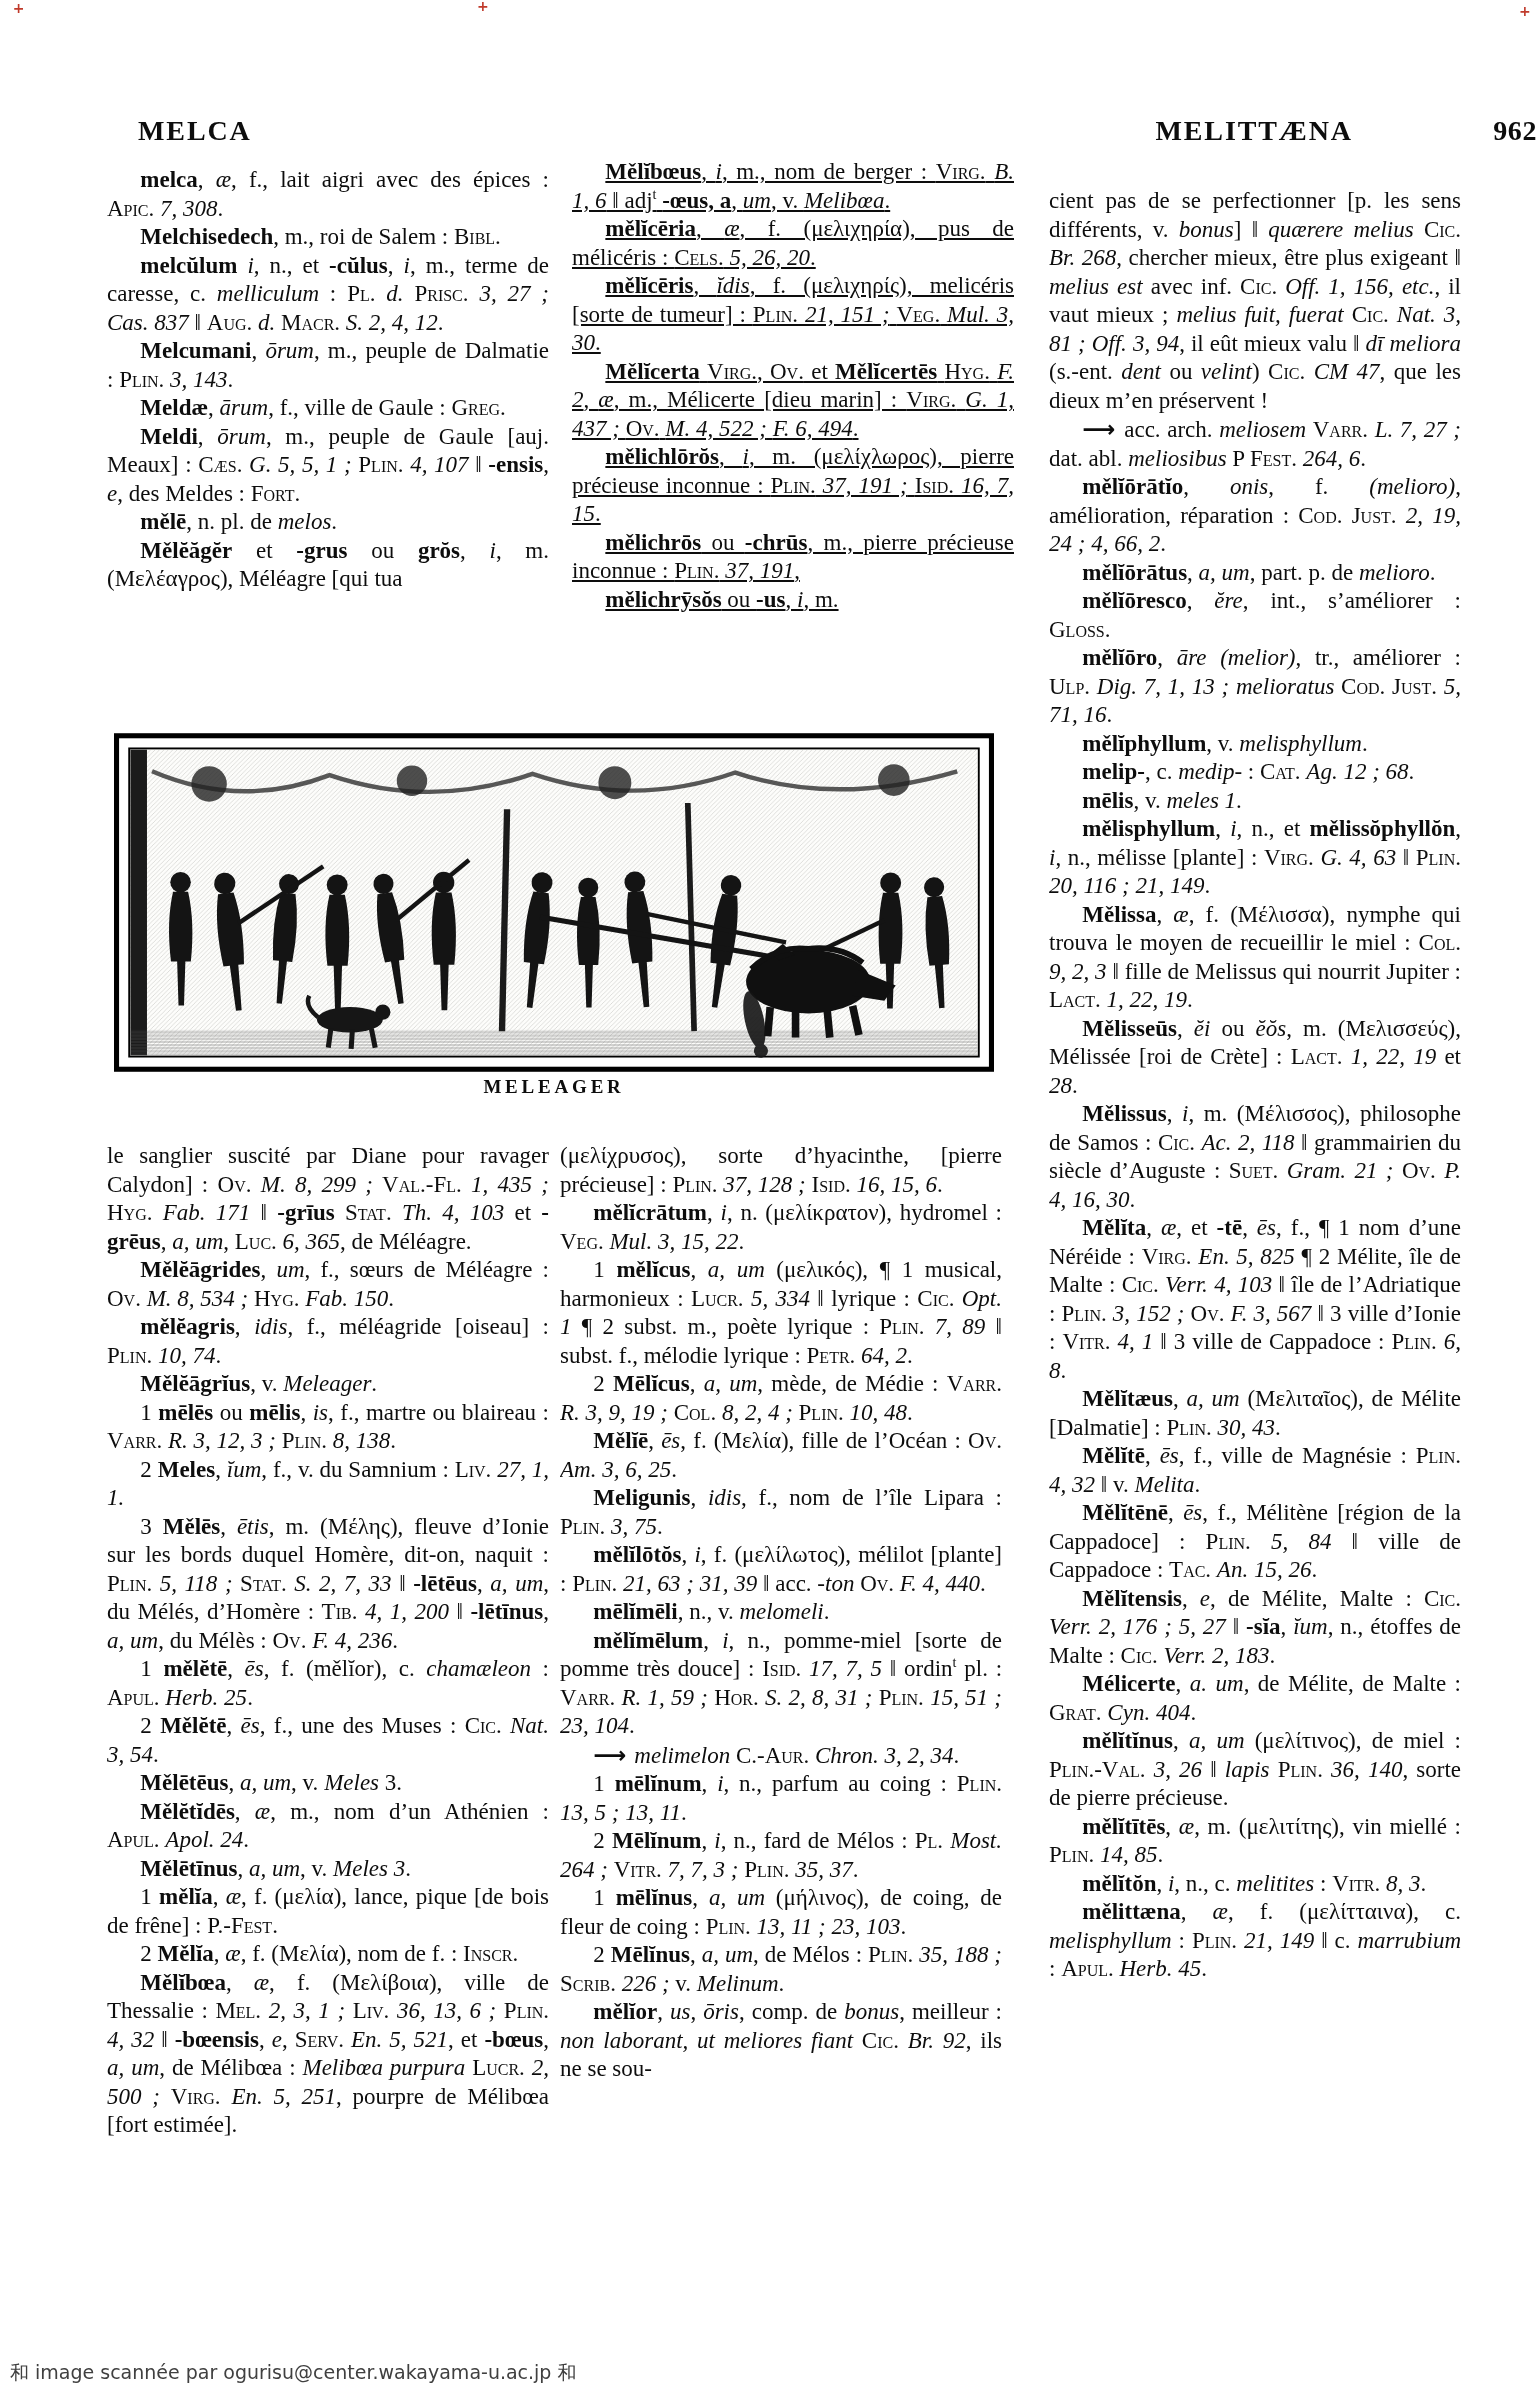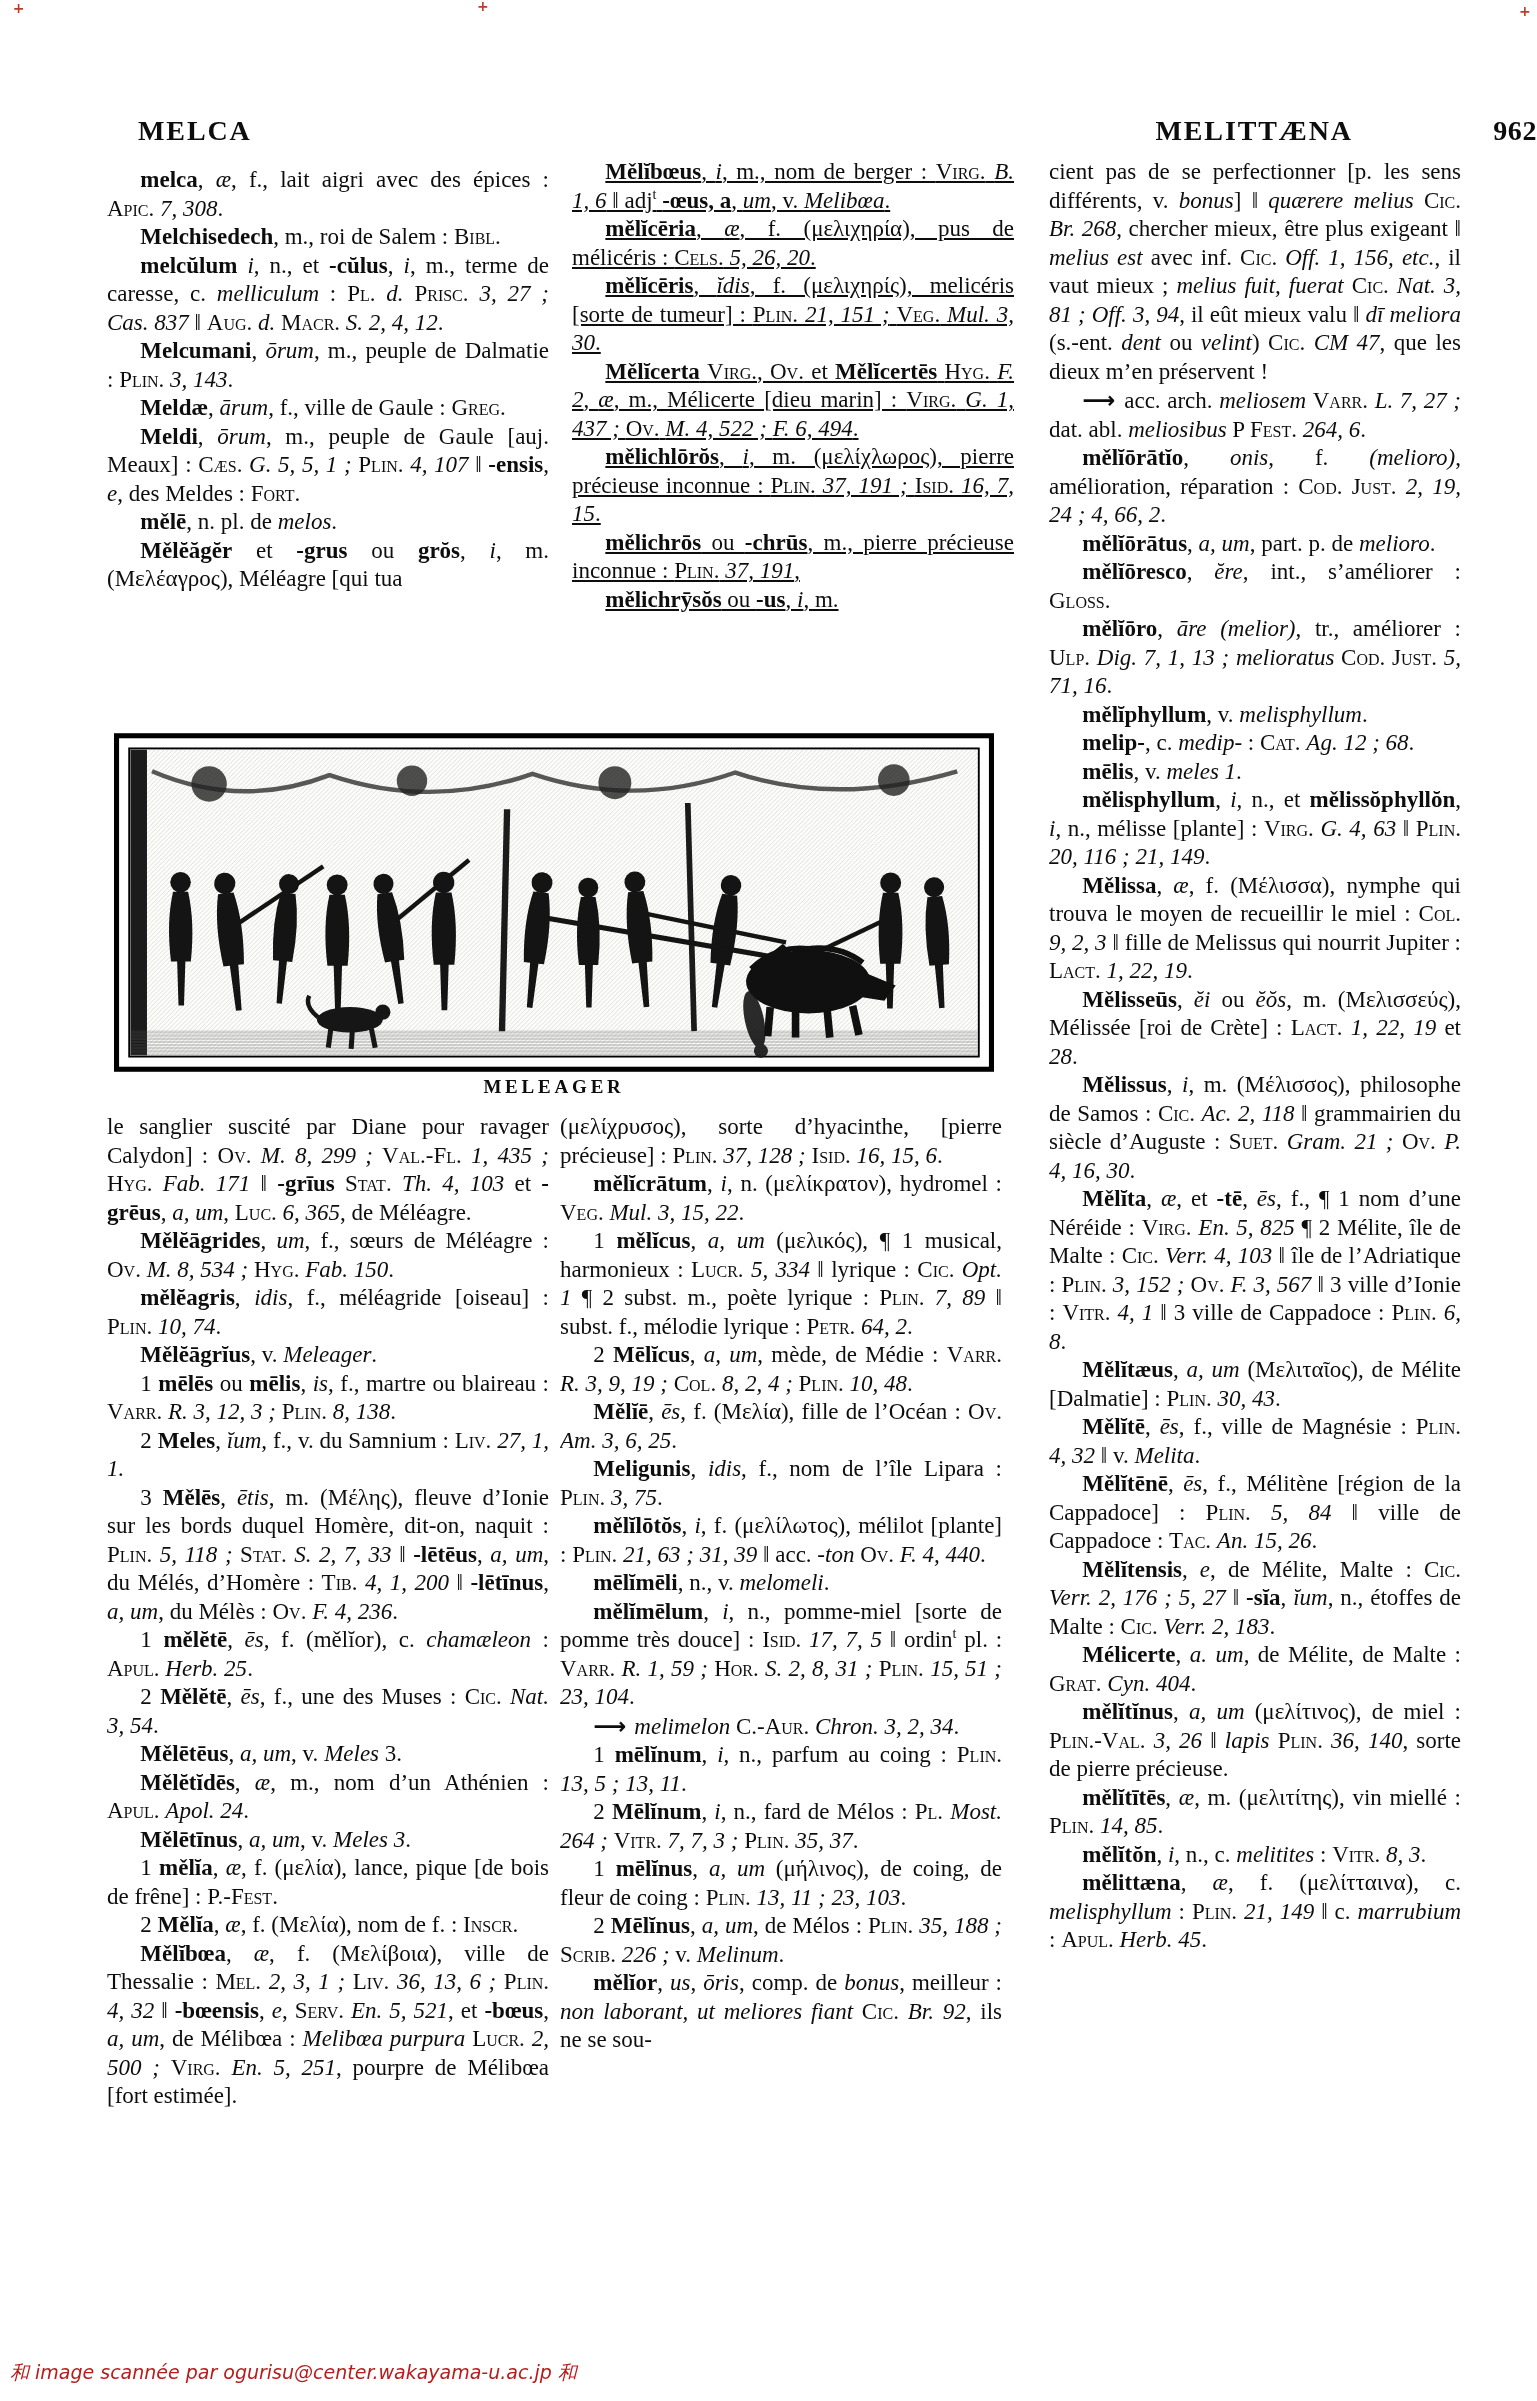--- a/index.html
+++ b/index.html
@@ -4,36 +4,36 @@
 <style>
   html,body{margin:0;padding:0;background:#e8e8e8;}
   .page{position:relative;width:1537px;height:2401px;background:#ffffff;overflow:hidden;
         font-family:"Liberation Serif","DejaVu Serif","DejaVu Sans",serif;color:#0d0d0d;}
   .hdr{position:absolute;top:115px;font-weight:700;font-size:28px;letter-spacing:1.9px;}
   .hdr-left{left:138px;}
   .hdr-center{left:0;width:1537px;text-align:right;letter-spacing:0.6px;}
   .hdr-right{right:184px;}
   .col{position:absolute;font-size:23px;line-height:28.5px;overflow:hidden;}
   .col p{margin:0;text-align:justify;text-indent:1.45em;}
-  .col p.noind{text-indent:0;}
+  .col p.noind{text-indent:0;margin-top:29px;}
   .st-b{font-weight:700;}
   .st-i{font-style:italic;}
   .st-sc{font-variant:small-caps;}
   .st-sup{vertical-align:super;font-size:62%;line-height:0;}
   .st-ar{font-weight:700;font-family:"DejaVu Sans",sans-serif;}
   #c1top{left:107px;top:166px;width:442px;height:574px;}
   #c2top{left:572px;top:158px;width:442px;height:574px;text-decoration:underline;}
   #c1bot{left:107px;top:1113px;width:442px;height:1233px;}
   #c2bot{left:560px;top:1113px;width:442px;height:1233px;}
   #c3{left:1049px;top:158px;width:412px;height:2192px;}
   .figure{position:absolute;left:114px;top:733px;width:880px;height:339px;}
   .figcaption{position:absolute;left:114px;top:1076px;width:880px;text-align:center;
               font-weight:700;font-size:19px;letter-spacing:3.8px;}
   .watermark{position:absolute;left:10px;top:2360px;font-family:"DejaVu Sans","Liberation Sans",sans-serif;
-             font-size:19px;color:#b91c1c;font-style:italic;}
+             font-size:19px;color:#404040;}
   .regmark{position:absolute;color:#c03a2b;font-weight:700;font-size:14px;
            font-family:"DejaVu Sans",sans-serif;}
   .rm1{left:12.7px;top:0px;} .rm2{left:477px;top:-2.5px;} .rm3{left:1519px;top:2.5px;}
 </style>
 </head>
 <body>
 
 <div class="page">
 
   <span class="regmark rm1">+</span>

